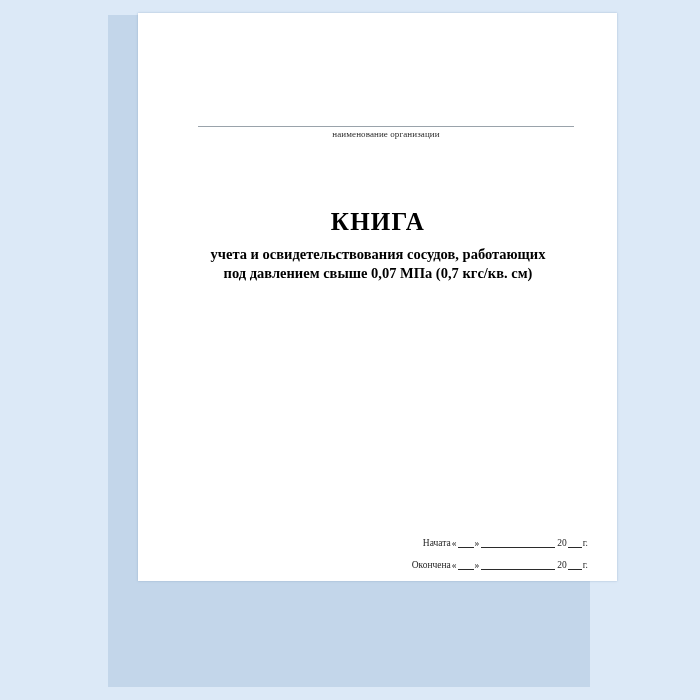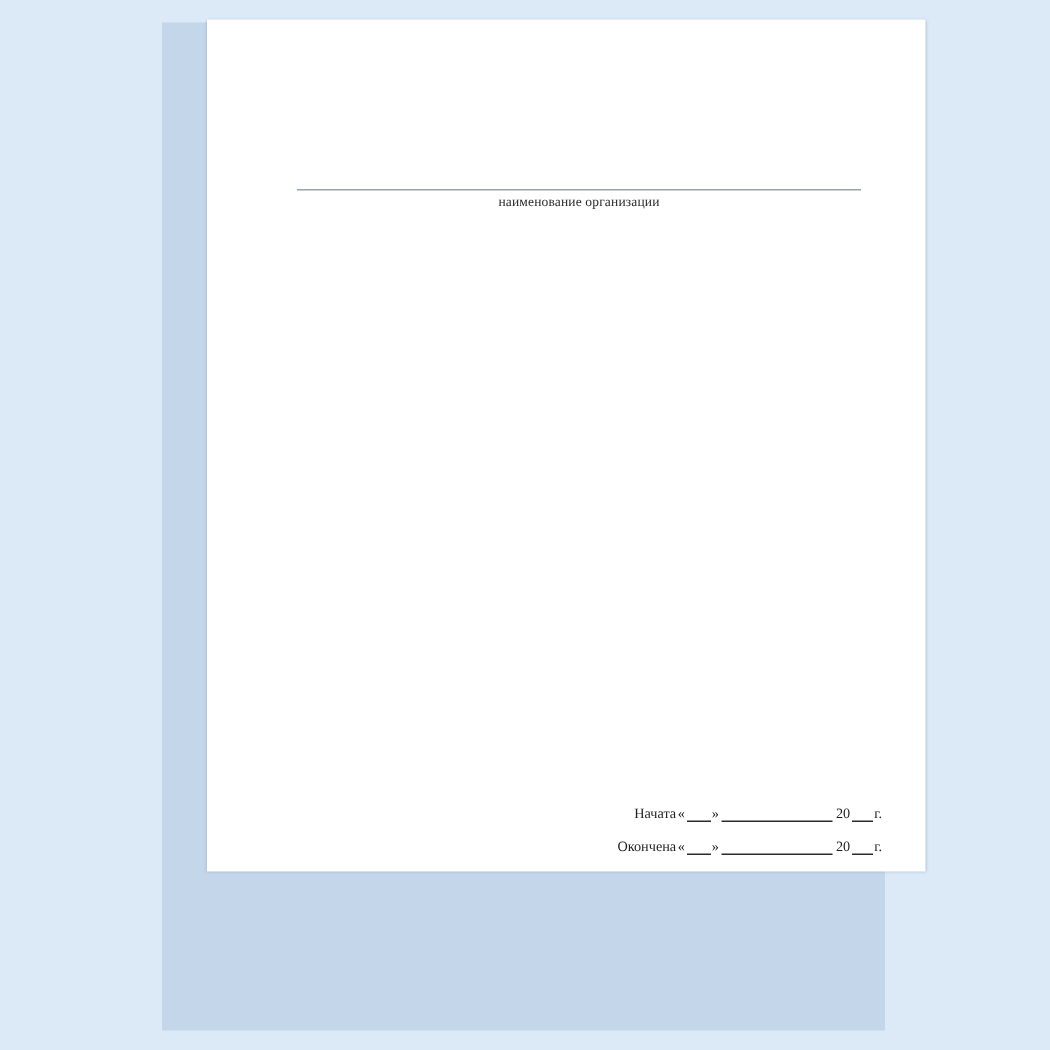--- a/index.html
+++ b/index.html
@@ -117,20 +117,27 @@
 <body>
 
 <div class="stage">
   <div class="page-shadow"></div>
 
   <div class="page">
 
     <div class="org-line"></div>
     <div class="org-caption">наименование организации</div>
 
+    <div class="title-block">
+      <div class="title-main">КНИГА</div>
+      <div class="title-sub">
+        <div>учета и освидетельствования сосудов, работающих</div>
+        <div>под давлением свыше 0,07 МПа (0,7 кгс/кв. см)</div>
+      </div>
+    </div>
 
     <div class="dates-block">
 
       <div class="date-row">
         <span class="date-label">Начата</span>
         <span>«</span>
         <span class="date-blank-short"></span>
         <span>»</span>
         <span class="date-blank-long"></span>
         <span>20</span>

